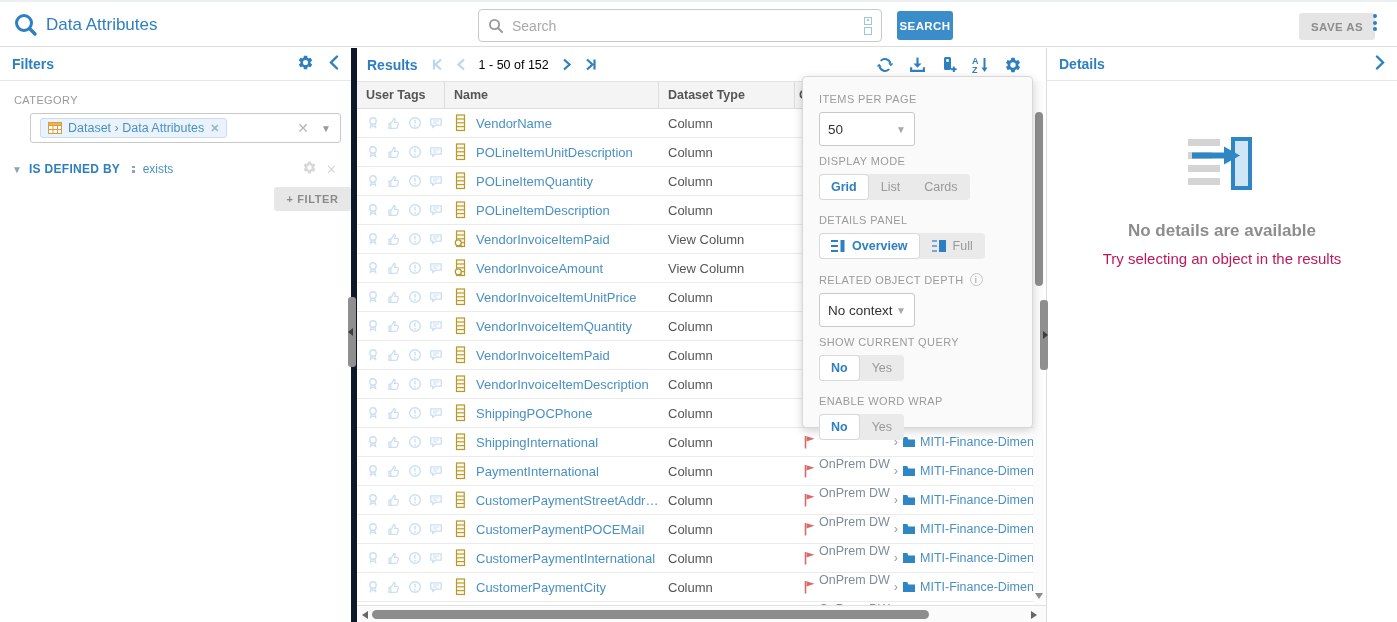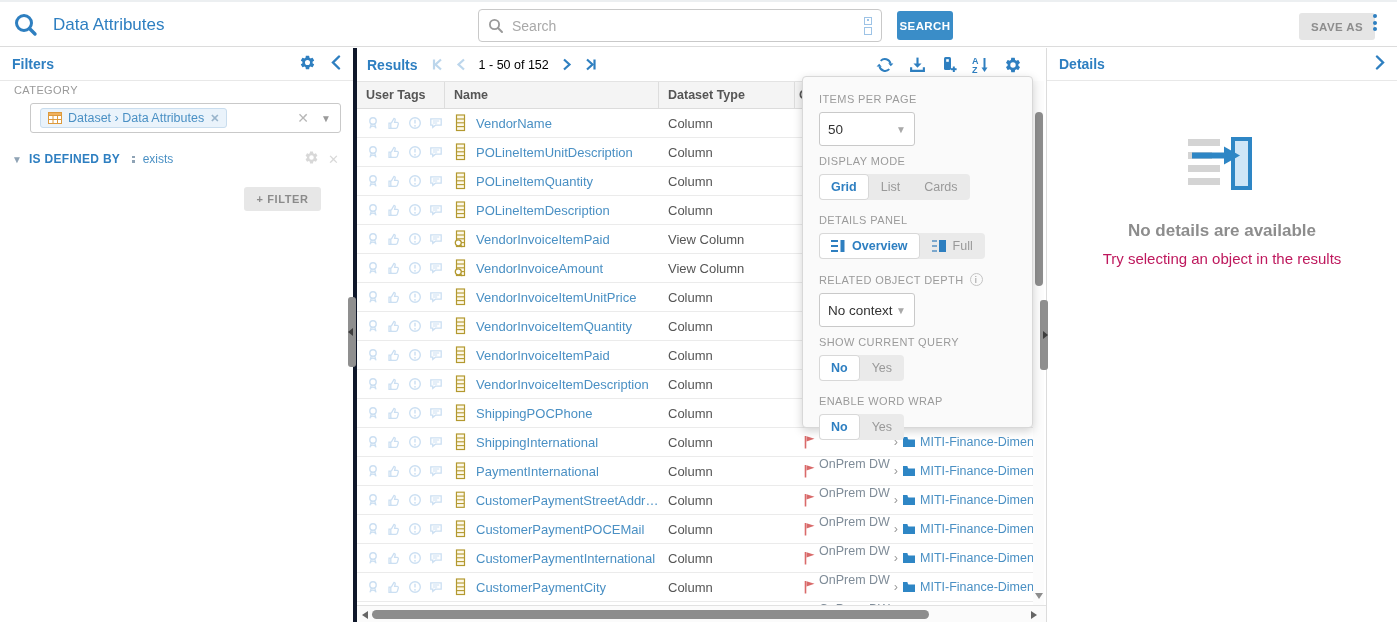--- a/index.html
+++ b/index.html
@@ -3,21 +3,21 @@
 <meta charset="utf-8">
 <style>
   * { margin:0; padding:0; box-sizing:border-box; }
   html,body { width:1397px; height:622px; overflow:hidden; background:#fff;
               font-family:"Liberation Sans", sans-serif; }
 
   
   .app-header { position:absolute; top:0; left:0; width:1397px; height:47px;
     background:#fff; border-top:2px solid #eceff1; border-bottom:1px solid #dcdcdc; }
   .logo { position:absolute; left:12px; top:9px; }
-  .app-title { position:absolute; left:53px; top:13px; font-size:17px; color:#2e7fc1; }
+  .app-title { position:absolute; left:46px; top:13px; font-size:17px; color:#2e7fc1; }
   .search-wrap { position:absolute; left:478px; top:7px; width:404px; height:33px;
     border:1px solid #c9c9c9; border-radius:4px; background:#fff;
     display:flex; align-items:center; padding:0 9px; }
   .search-wrap input { flex:1; border:none; outline:none; font-size:14px; color:#444;
     font-family:"Liberation Sans", sans-serif; margin-left:8px; background:transparent; }
   .search-wrap input::placeholder { color:#a9a9a9; }
   .sq-icon { display:flex; flex-direction:column; gap:2px; }
   .sq-icon span { width:8px; height:8px; border:1.5px solid #9dc3e6; display:block; position:relative; }
   .sq-icon span.dot::after { content:""; position:absolute; left:1.5px; top:1.5px; width:2px; height:2px; background:#9dc3e6; }
   .btn-search { position:absolute; left:897px; top:9px; width:56px; height:29px;
@@ -29,38 +29,38 @@
   .kebab { position:absolute; left:1368px; top:12px; width:14px; height:24px;
     display:flex; flex-direction:column; align-items:center; gap:2.5px; cursor:pointer; }
   .kebab i { width:4px; height:4px; border-radius:50%; background:#2e7fc0; }
 
   
   .panel-head { height:33px; display:flex; align-items:center; padding:0 12px;
     border-bottom:1px solid #e8e8e8; }
   .panel-title { font-size:14px; font-weight:bold; color:#2e7fc1; }
 
   .filters-panel { position:absolute; left:0; top:48px; width:357px; height:574px;
-    border-right:4px solid #0f172a; background:#fff; }
-  .f-label { margin:3px 0 7px 14px; font-size:11px; color:#9a9a9a; letter-spacing:.4px; }
+    border-right:6px solid #0f172a; background:#fff; }
+  .f-label { margin:13px 0 7px 14px; font-size:11px; color:#9a9a9a; letter-spacing:.4px; }
   .cat-select { margin-left:30px; width:311px; height:30px; border:1px solid #c9c9c9;
     border-radius:3px; display:flex; align-items:center; padding:13px 9px; background:#fff; }
   .cat-tag { display:inline-flex; align-items:center; gap:6px; background:#eaf3fb;
     border:1px solid #c9ddee; border-radius:3px; padding:2px 7px; font-size:12.5px; color:#4a90c4; }
   .tag-x { color:#9ab5cc; font-size:11px; font-weight:bold; cursor:pointer; }
   .sel-clear { margin-left:auto; color:#b7b7b7; font-size:14px; cursor:pointer; }
   .sel-chev { margin-left:12px; color:#9a9a9a; font-size:10px; cursor:pointer; }
   .defined-row { margin:17px 14px 0 12px; display:flex; align-items:center; font-size:12px; }
   .def-chev { color:#8fa3b5; font-size:10px; }
   .def-label { margin-left:7px; font-weight:bold; color:#2e7fc1; letter-spacing:.3px; }
   .rel-icon { margin-left:12px; display:flex; flex-direction:column; gap:2px; }
   .rel-icon i { width:2.5px; height:2.5px; background:#8fa3b5; }
   .def-value { margin-left:8px; color:#4a90c4; }
   .def-acts { margin-left:auto; display:flex; gap:9px; align-items:center; }
   .pale { opacity:.32; }
-  .btn-filter { position:absolute; right:32px; top:139px; width:77px; height:24px;
+  .btn-filter { position:absolute; right:0; top:139px; width:77px; height:24px;
     background:#e7e7e7; border:none; border-radius:3px; color:#8b8b8b;
     font-size:11px; font-weight:bold; letter-spacing:.6px; cursor:pointer; }
 
   
   .results-panel { position:absolute; left:357px; top:48px; width:690px; height:574px;
     background:#fff; border-right:1px solid #dcdcdc; }
   .res-head { height:33px; display:flex; align-items:center; padding:0 10px; }
   .pager { display:flex; align-items:center; margin-left:13px; gap:11px; }
   .pager-text { color:#000000; font-size:12.5px; margin:0 2px; }
   .toolbar { margin-left:auto; display:flex; align-items:center; gap:15px; padding-right:14px; }

